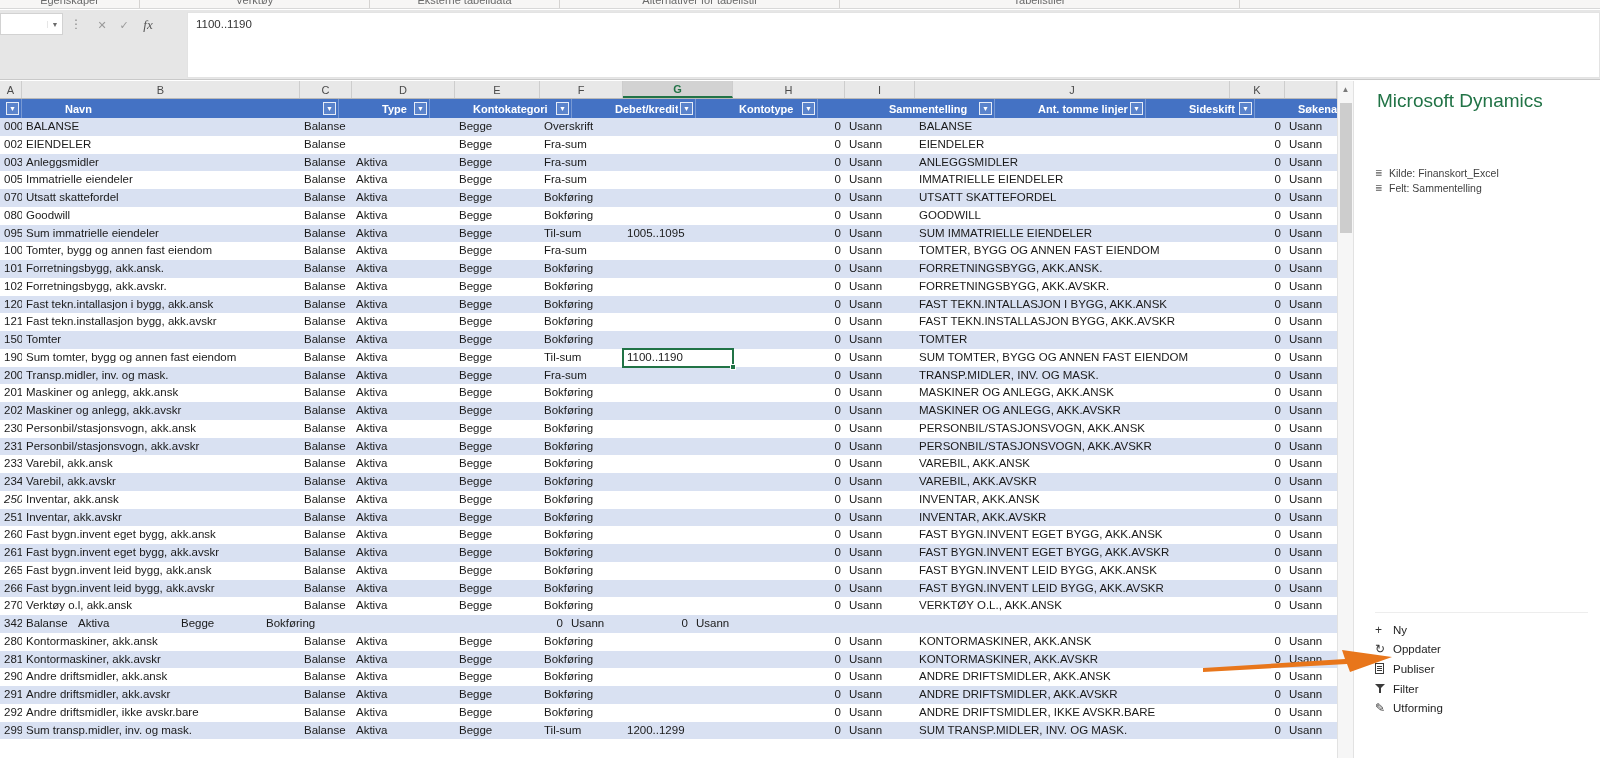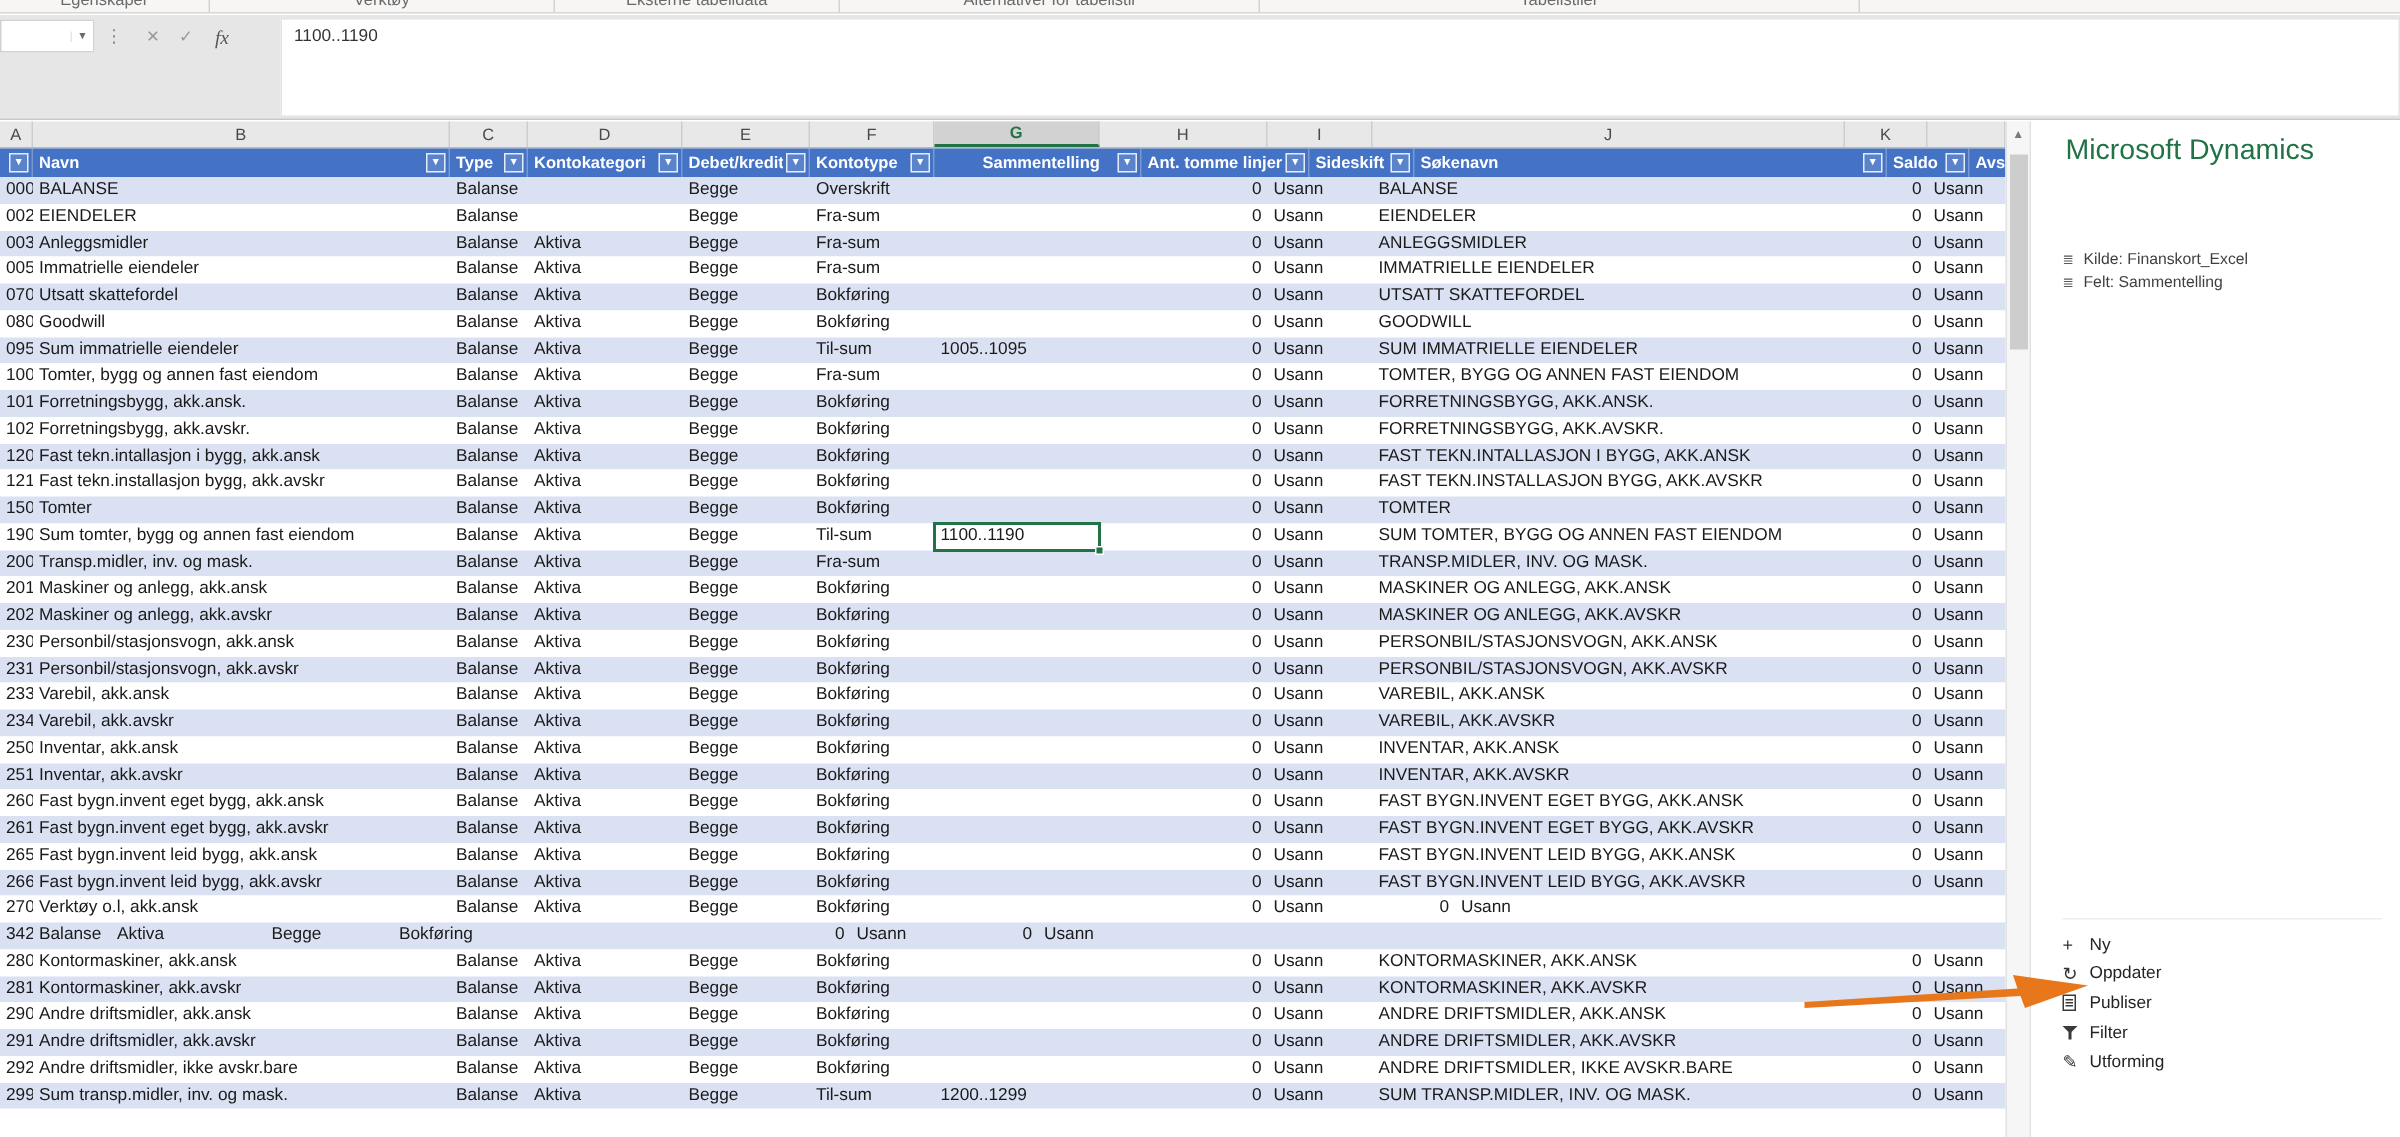--- a/index.html
+++ b/index.html
@@ -29,21 +29,21 @@
              border:1px solid #e3e3e3; font-size:11.5px; color:#333; padding:5px 8px; }
 
   
   .letters { position:absolute; top:81px; left:0; height:18px; display:flex; background:#e8e8e8;
              border-bottom:1px solid #b9b9b9; width:1337px; }
   .colcell { border-right:1px solid #cdcdcd; display:flex; align-items:center; justify-content:center;
              font-size:11px; color:#4a4a4a; flex:none; height:100%; }
   .colcell.selcol { background:#d2d2d2; border-bottom:2px solid #217346; color:#217346; font-weight:bold; }
 
   
-  .thead { position:absolute; top:99px; left:0; height:19px; display:flex; background:#4472C4; width:1337px; }
+  .thead { position:absolute; top:99px; left:0; height:19px; display:flex; background:#4472C4; width:1337px;gap:39px; }
   .hcell { display:flex; align-items:center; color:#fff; font-size:11px; font-weight:bold;
            padding:0 2px 0 4px; border-right:1px solid rgba(255,255,255,.28);
            overflow:hidden; white-space:nowrap; flex:none; height:100%; }
   .hcell .htxt { flex:1 1 auto; overflow:hidden; }
   .fbtn { flex:0 0 13px; height:13px; border:1px solid rgba(255,255,255,.85); background:rgba(255,255,255,.12);
           font-size:7px; line-height:11px; text-align:center; color:#fff; margin-left:2px; }
 
   
   .rows { position:absolute; top:118px; left:0; width:1337px; }
   .trow { display:flex; height:17.75px; line-height:17.6px; background:#fff; }
@@ -501,21 +501,21 @@
         <div class="cell" style="width: 85px;"><span>Begge</span></div>
         <div class="cell" style="width: 83px;"><span>Bokføring</span></div>
         <div class="cell" style="width: 110px;"><span></span></div>
         <div class="cell r" style="width: 112px;"><span>0</span></div>
         <div class="cell" style="width: 70px;"><span>Usann</span></div>
         <div class="cell" style="width: 315px;"><span>VAREBIL, AKK.AVSKR</span></div>
         <div class="cell r" style="width: 55px;"><span>0</span></div>
         <div class="cell" style="width: 52px;"><span>Usann</span></div>
       </div>
       <div class="trow">
-        <div class="cell r" style="width: 22px;"><span>250</span></div>
+        <div class="cell r" style="width: 22px; font-style: italic;"><span>250</span></div>
         <div class="cell" style="width: 278px;"><span>Inventar, akk.ansk</span></div>
         <div class="cell" style="width: 52px;"><span>Balanse</span></div>
         <div class="cell" style="width: 103px;"><span>Aktiva</span></div>
         <div class="cell" style="width: 85px;"><span>Begge</span></div>
         <div class="cell" style="width: 83px;"><span>Bokføring</span></div>
         <div class="cell" style="width: 110px;"><span></span></div>
         <div class="cell r" style="width: 112px;"><span>0</span></div>
         <div class="cell" style="width: 70px;"><span>Usann</span></div>
         <div class="cell" style="width: 315px;"><span>INVENTAR, AKK.ANSK</span></div>
         <div class="cell r" style="width: 55px;"><span>0</span></div>
@@ -594,20 +594,21 @@
       <div class="trow">
         <div class="cell r" style="width: 22px;"><span>270</span></div>
         <div class="cell" style="width: 278px;"><span>Verktøy o.l, akk.ansk</span></div>
         <div class="cell" style="width: 52px;"><span>Balanse</span></div>
         <div class="cell" style="width: 103px;"><span>Aktiva</span></div>
         <div class="cell" style="width: 85px;"><span>Begge</span></div>
         <div class="cell" style="width: 83px;"><span>Bokføring</span></div>
         <div class="cell" style="width: 110px;"><span></span></div>
         <div class="cell r" style="width: 112px;"><span>0</span></div>
         <div class="cell" style="width: 70px;"><span>Usann</span></div>
+        <div class="cell" style="width: 315px;"><span>VERKTØY O.L., AKK.ANSK</span></div>
         <div class="cell r" style="width: 55px;"><span>0</span></div>
         <div class="cell" style="width: 52px;"><span>Usann</span></div>
       </div>
       <div class="trow band">
         <div class="cell r" style="width: 22px;"><span>342</span></div>
         <div class="cell" style="width: 52px;"><span>Balanse</span></div>
         <div class="cell" style="width: 103px;"><span>Aktiva</span></div>
         <div class="cell" style="width: 85px;"><span>Begge</span></div>
         <div class="cell" style="width: 83px;"><span>Bokføring</span></div>
         <div class="cell" style="width: 110px;"><span></span></div>

